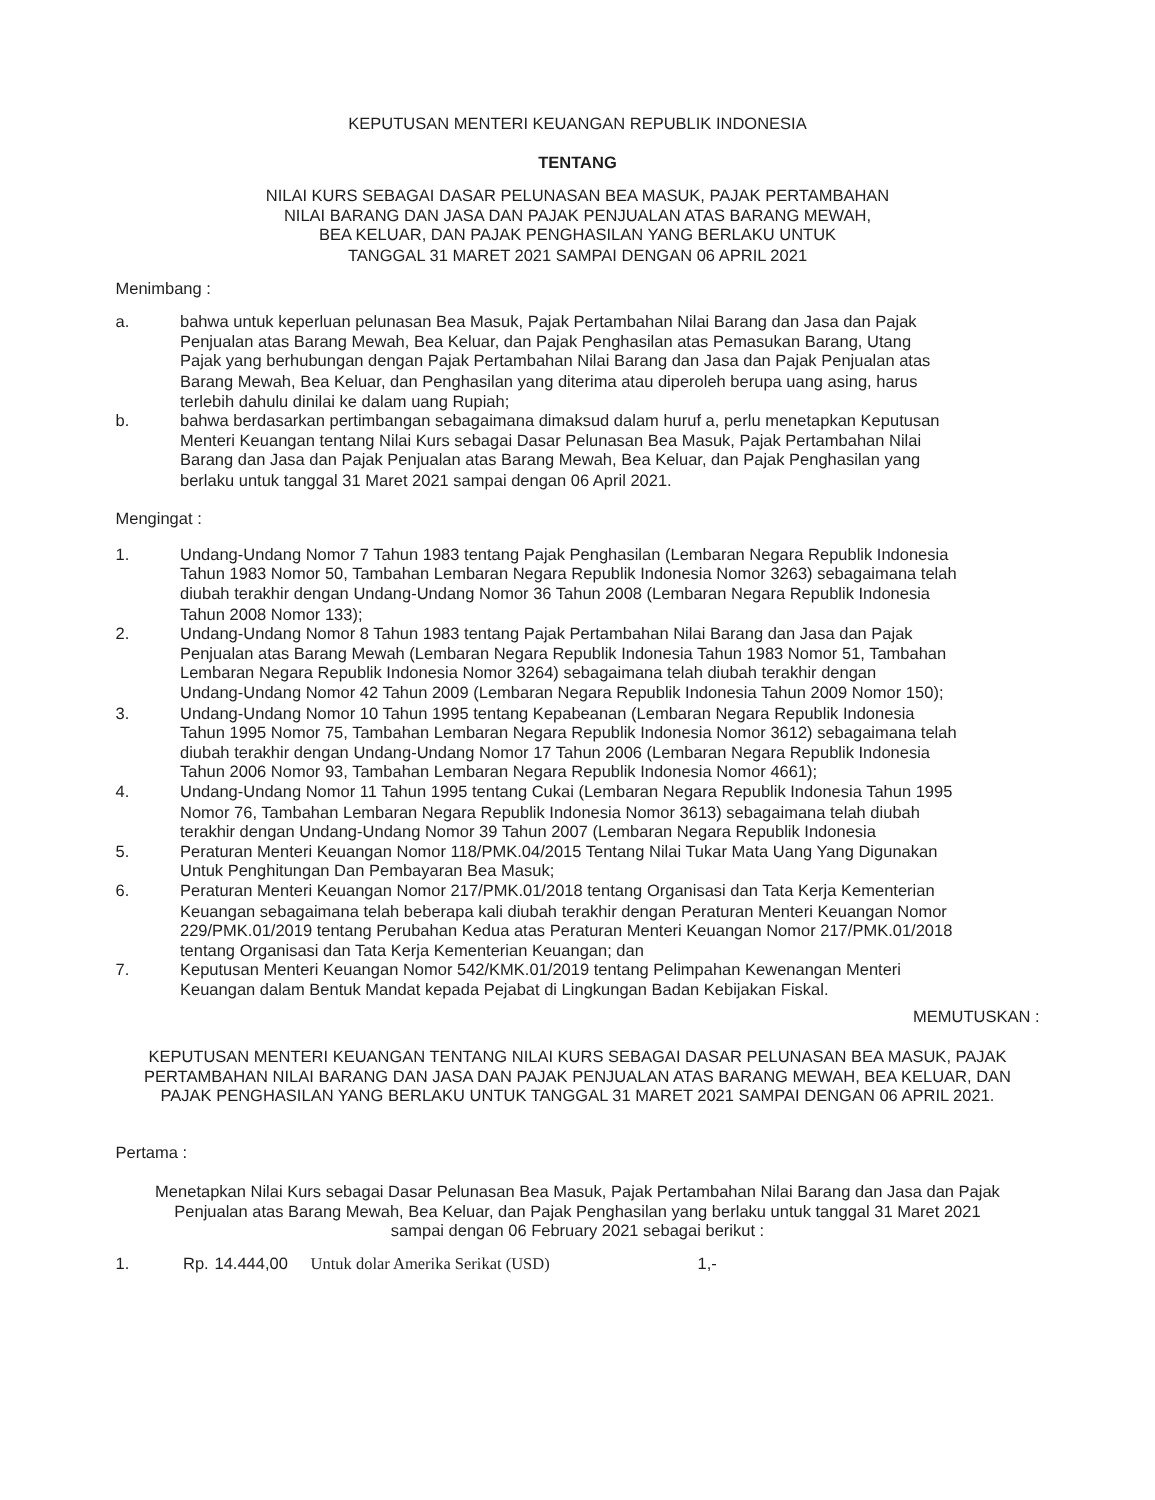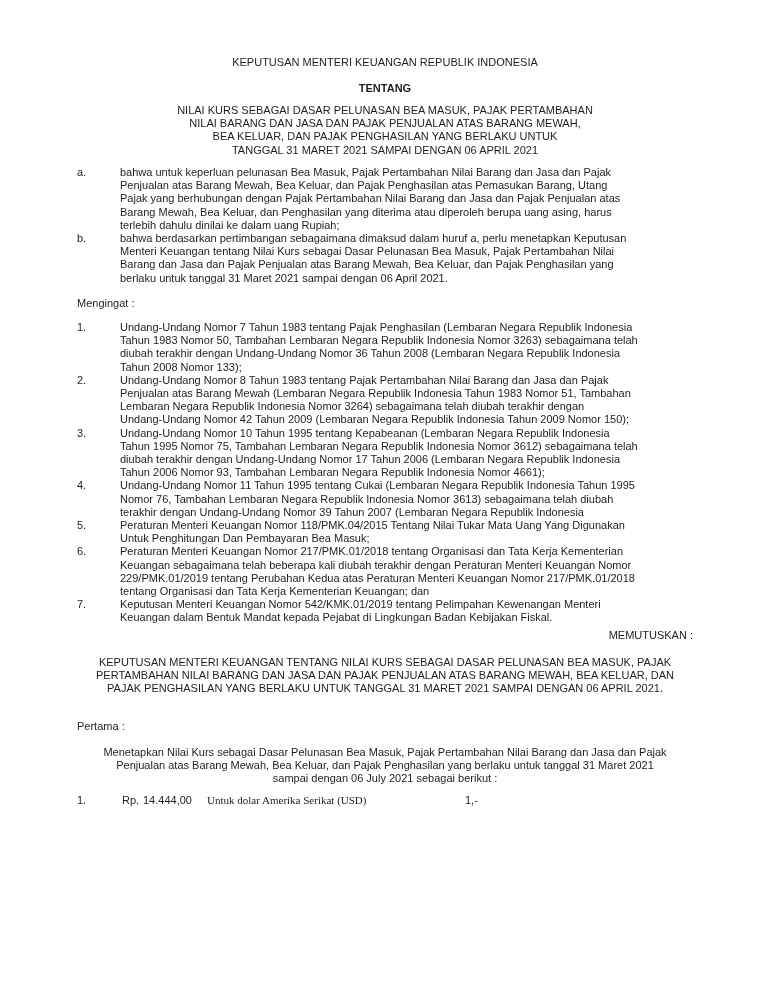--- a/index.html
+++ b/index.html
@@ -14,21 +14,21 @@
     background: #ffffff;
     overflow: hidden;
     font-family: "Liberation Sans", "DejaVu Sans", sans-serif;
     color: #1e1e1e;
   }
   .content {
     position: absolute;
     top: 0;
     left: 77px;
     width: 616px;
-    padding-top: 56px;
+    padding-top: 77px;
     font-size: 11px;
     line-height: 13.2px;
   }
   .center { text-align: center; }
   .pre { white-space: pre-line; text-align: center; }
 
   .h-title    { margin: 0; }
   .h-number   { margin: 0; }
   .h-tentang  { margin-top: 12.6px; font-weight: bold; }
   .h-subject  { margin-top: 8.9px; }
@@ -72,20 +72,21 @@
 <div class="page">
   <div class="content">
 
     <div class="h-title center">KEPUTUSAN MENTERI KEUANGAN REPUBLIK INDONESIA</div>
     <div class="h-tentang center">TENTANG</div>
     <div class="h-subject center pre">NILAI KURS SEBAGAI DASAR PELUNASAN BEA MASUK, PAJAK PERTAMBAHAN
 NILAI BARANG DAN JASA DAN PAJAK PENJUALAN ATAS BARANG MEWAH,
 BEA KELUAR, DAN PAJAK PENGHASILAN YANG BERLAKU UNTUK
 TANGGAL 31 MARET 2021 SAMPAI DENGAN 06 APRIL 2021</div>
 
+    <div class="sec-label-menimbang">Menimbang :</div>
     <div class="list-menimbang">
       <div class="li">
         <span class="li-no">a.</span>
         <span class="li-text">bahwa untuk keperluan pelunasan Bea Masuk, Pajak Pertambahan Nilai Barang dan Jasa dan Pajak
 Penjualan atas Barang Mewah, Bea Keluar, dan Pajak Penghasilan atas Pemasukan Barang, Utang
 Pajak yang berhubungan dengan Pajak Pertambahan Nilai Barang dan Jasa dan Pajak Penjualan atas
 Barang Mewah, Bea Keluar, dan Penghasilan yang diterima atau diperoleh berupa uang asing, harus
 terlebih dahulu dinilai ke dalam uang Rupiah;</span>
       </div>
       <div class="li">
@@ -147,21 +148,21 @@
 
     <div class="memutuskan center">MEMUTUSKAN :</div>
 
     <div class="menetapkan-text pre">KEPUTUSAN MENTERI KEUANGAN TENTANG NILAI KURS SEBAGAI DASAR PELUNASAN BEA MASUK, PAJAK
 PERTAMBAHAN NILAI BARANG DAN JASA DAN PAJAK PENJUALAN ATAS BARANG MEWAH, BEA KELUAR, DAN
 PAJAK PENGHASILAN YANG BERLAKU UNTUK TANGGAL 31 MARET 2021 SAMPAI DENGAN 06 APRIL 2021.</div>
 
     <div class="pertama-label">Pertama :</div>
     <div class="pertama-text pre">Menetapkan Nilai Kurs sebagai Dasar Pelunasan Bea Masuk, Pajak Pertambahan Nilai Barang dan Jasa dan Pajak
 Penjualan atas Barang Mewah, Bea Keluar, dan Pajak Penghasilan yang berlaku untuk tanggal 31 Maret 2021
-sampai dengan 06 July 2021 sebagai berikut :</div>
+sampai dengan 06 February 2021 sebagai berikut :</div>
 
     <div class="kurs-row">
       <span class="kurs-no">1.</span>
       <span class="kurs-prefix">Rp.</span>
       <span class="kurs-rate">14.444,00</span>
       <span class="kurs-desc">Untuk dolar Amerika Serikat (USD)</span>
       <span class="kurs-unit">1,-</span>
     </div>
 
   </div>

